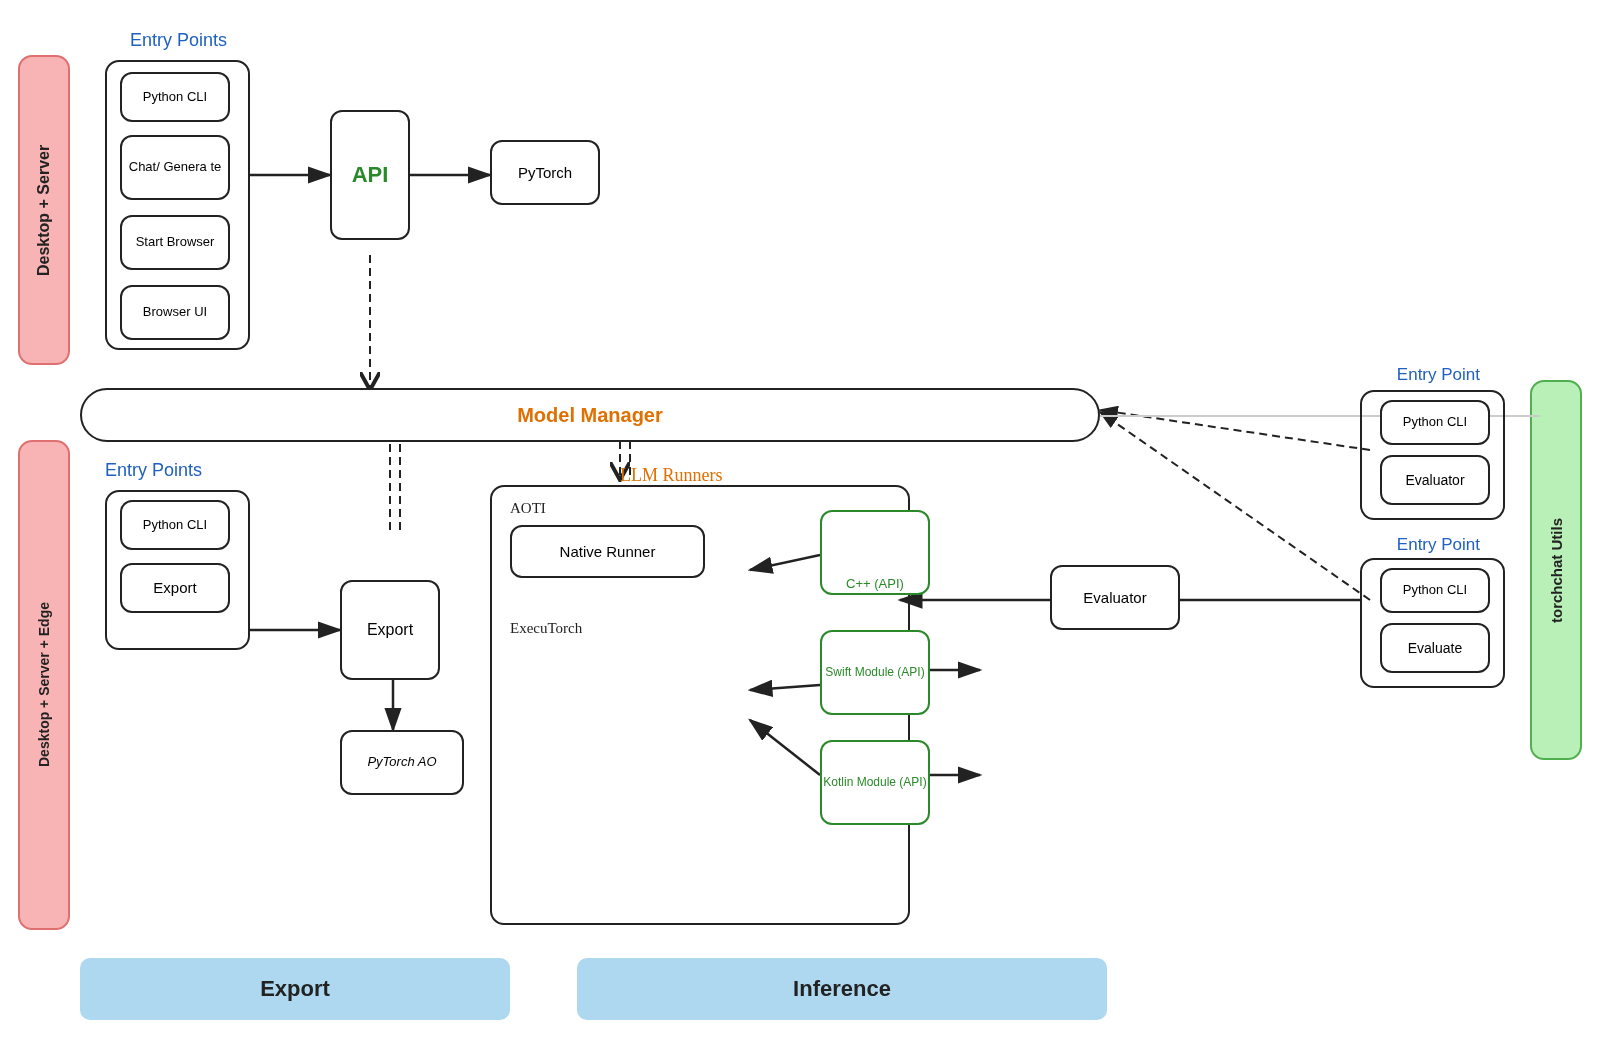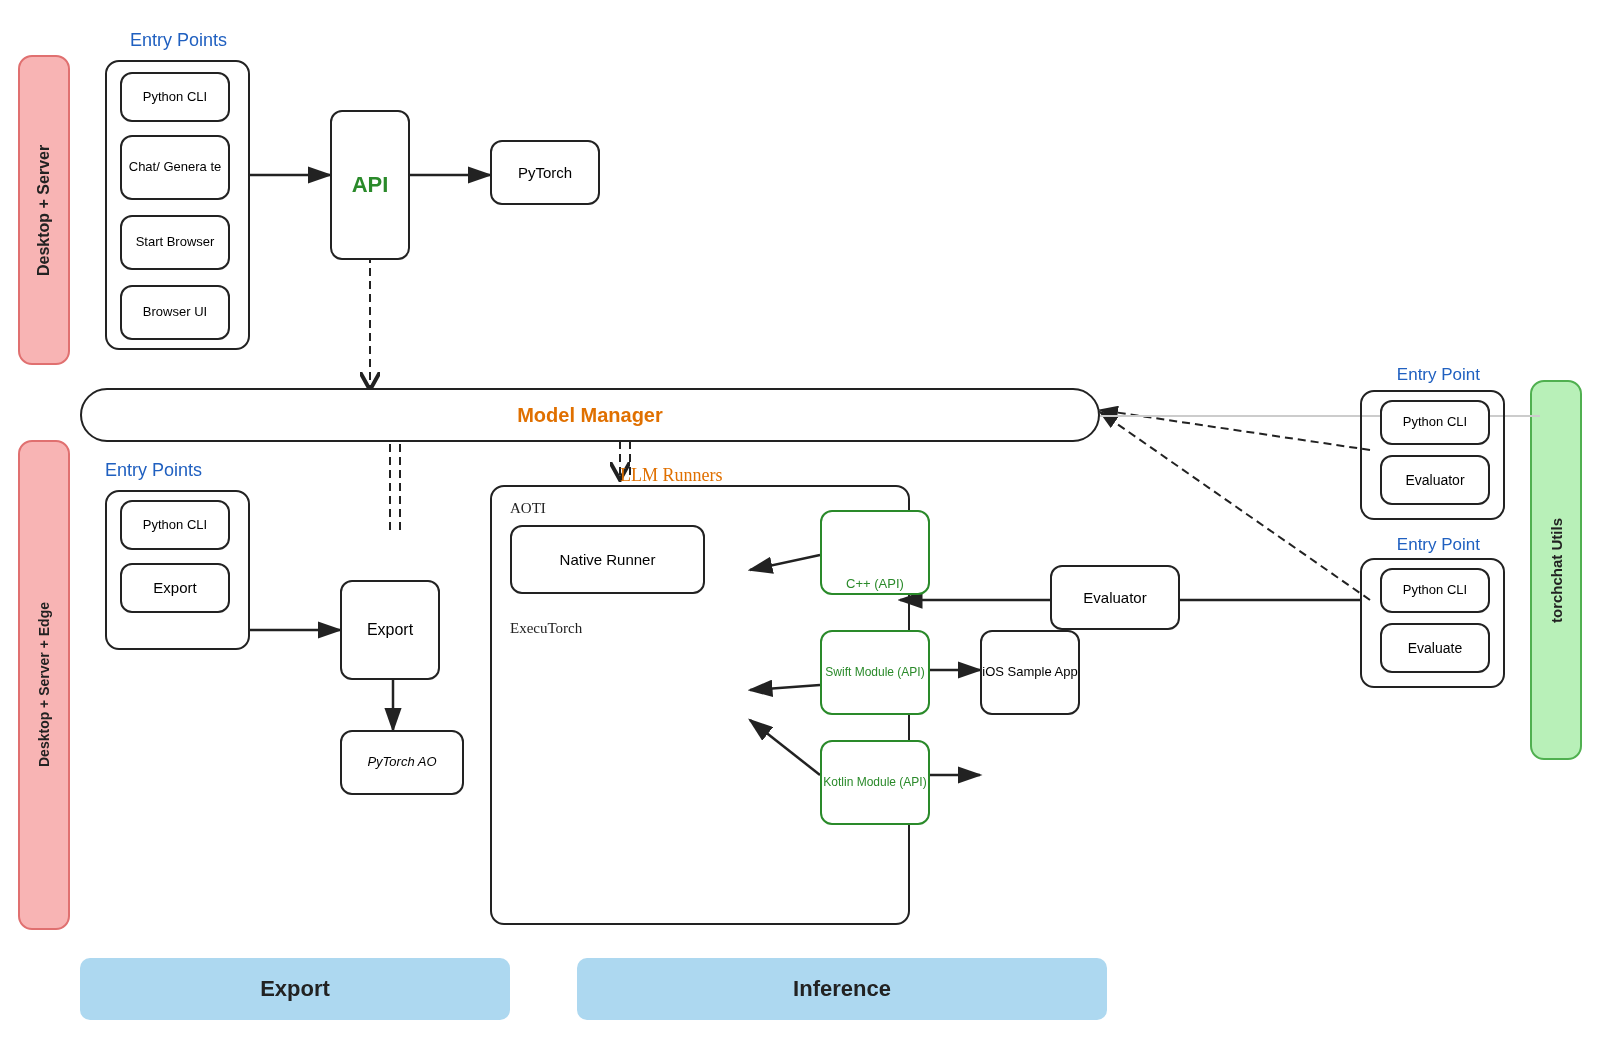--- a/index.html
+++ b/index.html
@@ -192,21 +192,21 @@
   <div class="box" style="left:120px; top:215px; width:110px; height:55px; font-size:13px;">
     <span>Start
 Browser</span>
   </div>
 
   <div class="box" style="left:120px; top:285px; width:110px; height:55px; font-size:13px;">
     <span>Browser
 UI</span>
   </div>
 
-  <div class="box box-green" style="left:330px; top:110px; width:80px; height:150px;">
+  <div class="box box-green" style="left:330px; top:110px; width:80px; height:130px;">
     <span>API</span>
   </div>
 
   <div class="box" style="left:490px; top:140px; width:110px; height:65px; font-size:15px;">
     <span>PyTorch</span>
   </div>
 
   <div style="position:absolute; top:415px; left:80px; width:1460px; height:2px; background:#ccc;"></div>
 
   <div class="box box-orange" style="left:80px; top:388px; width:1020px; height:54px; border-radius:30px; font-size:20px;">
@@ -244,45 +244,40 @@
     <span>LLM Runners</span>
   </div>
 
   <div class="group-box" style="left:490px; top:485px; width:420px; height:440px;">
   </div>
 
   <div style="position:absolute; left:510px; top:500px; font-size:15px; color:#222; font-family:'Comic Sans MS',cursive;">
     <span>AOTI</span>
   </div>
 
-  <div class="box" style="left:510px; top:525px; width:195px; height:69px; font-size:15px;">
+  <div class="box" style="left:510px; top:525px; width:195px; height:53px; font-size:15px;">
     <span>Native Runner</span>
   </div>
 
   <div style="position:absolute; left:510px; top:620px; font-size:15px; color:#222; font-family:'Comic Sans MS',cursive;">
     <span>ExecuTorch</span>
   </div>
 
 
   <div class="box" style="left:820px; top:510px; width:110px; height:85px; font-size:13px; border-color:#2a8a2a; color:#2a8a2a;align-items:flex-end;">
     <span>C++
 (API)</span>
   </div>
 
   <div class="box" style="left:820px; top:630px; width:110px; height:85px; font-size:12px; border-color:#2a8a2a; color:#2a8a2a;">
     <span>Swift
 Module
 (API)</span>
   </div>
 
-  <div class="box" style="left:980px; top:630px; width:100px; height:85px; font-size:13px;">
-    <span>iOS
-Sample
-App</span>
-  </div>
 
   <div class="box" style="left:820px; top:740px; width:110px; height:85px; font-size:12px; border-color:#2a8a2a; color:#2a8a2a;">
     <span>Kotlin
 Module
 (API)</span>
   </div>
 
 
   <div class="section-label" style="right:120px; top:365px; font-size:17px;">
     <span>Entry Point</span>

